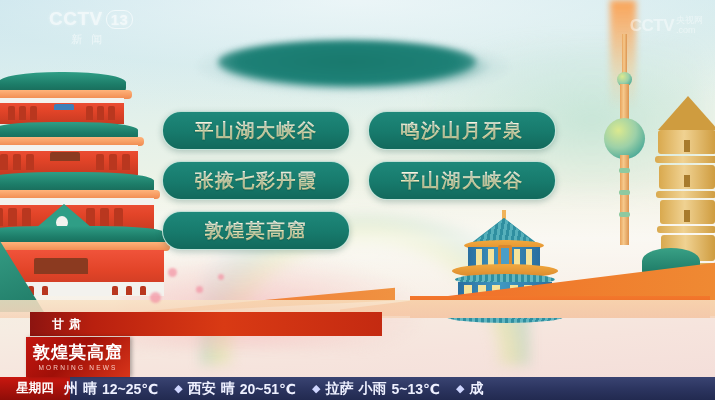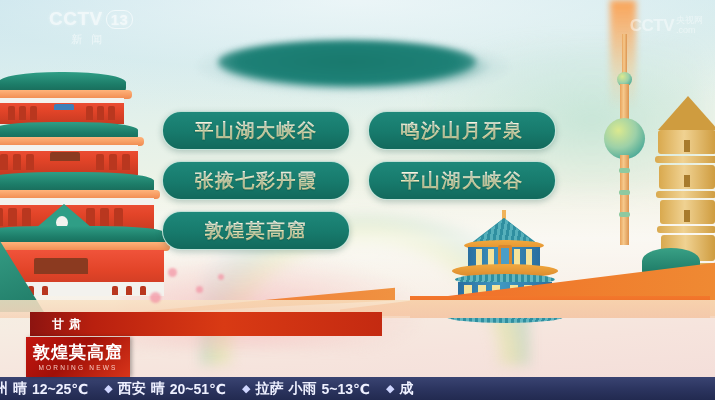--- a/index.html
+++ b/index.html
@@ -307,20 +307,21 @@
     <div class="l3-prov">甘肃</div>
   </div>
 
 
   <div class="logo-box">
     <div class="logo-cn">敦煌莫高窟</div>
     <div class="logo-en">MORNING NEWS</div>
   </div>
 
   <div class="ticker">
+    <div class="tk-day">星期四</div>
     <div class="tk-items" id="weather-layer">
         <div class="tk-item">
           <span class="tk-city">州</span>
           <span class="tk-cond">晴</span>
           <span>12~25℃</span>
         </div>
         <div class="tk-item">
           <span class="dot">◆</span>
           <span class="tk-city">西安</span>
           <span class="tk-cond">晴</span>

